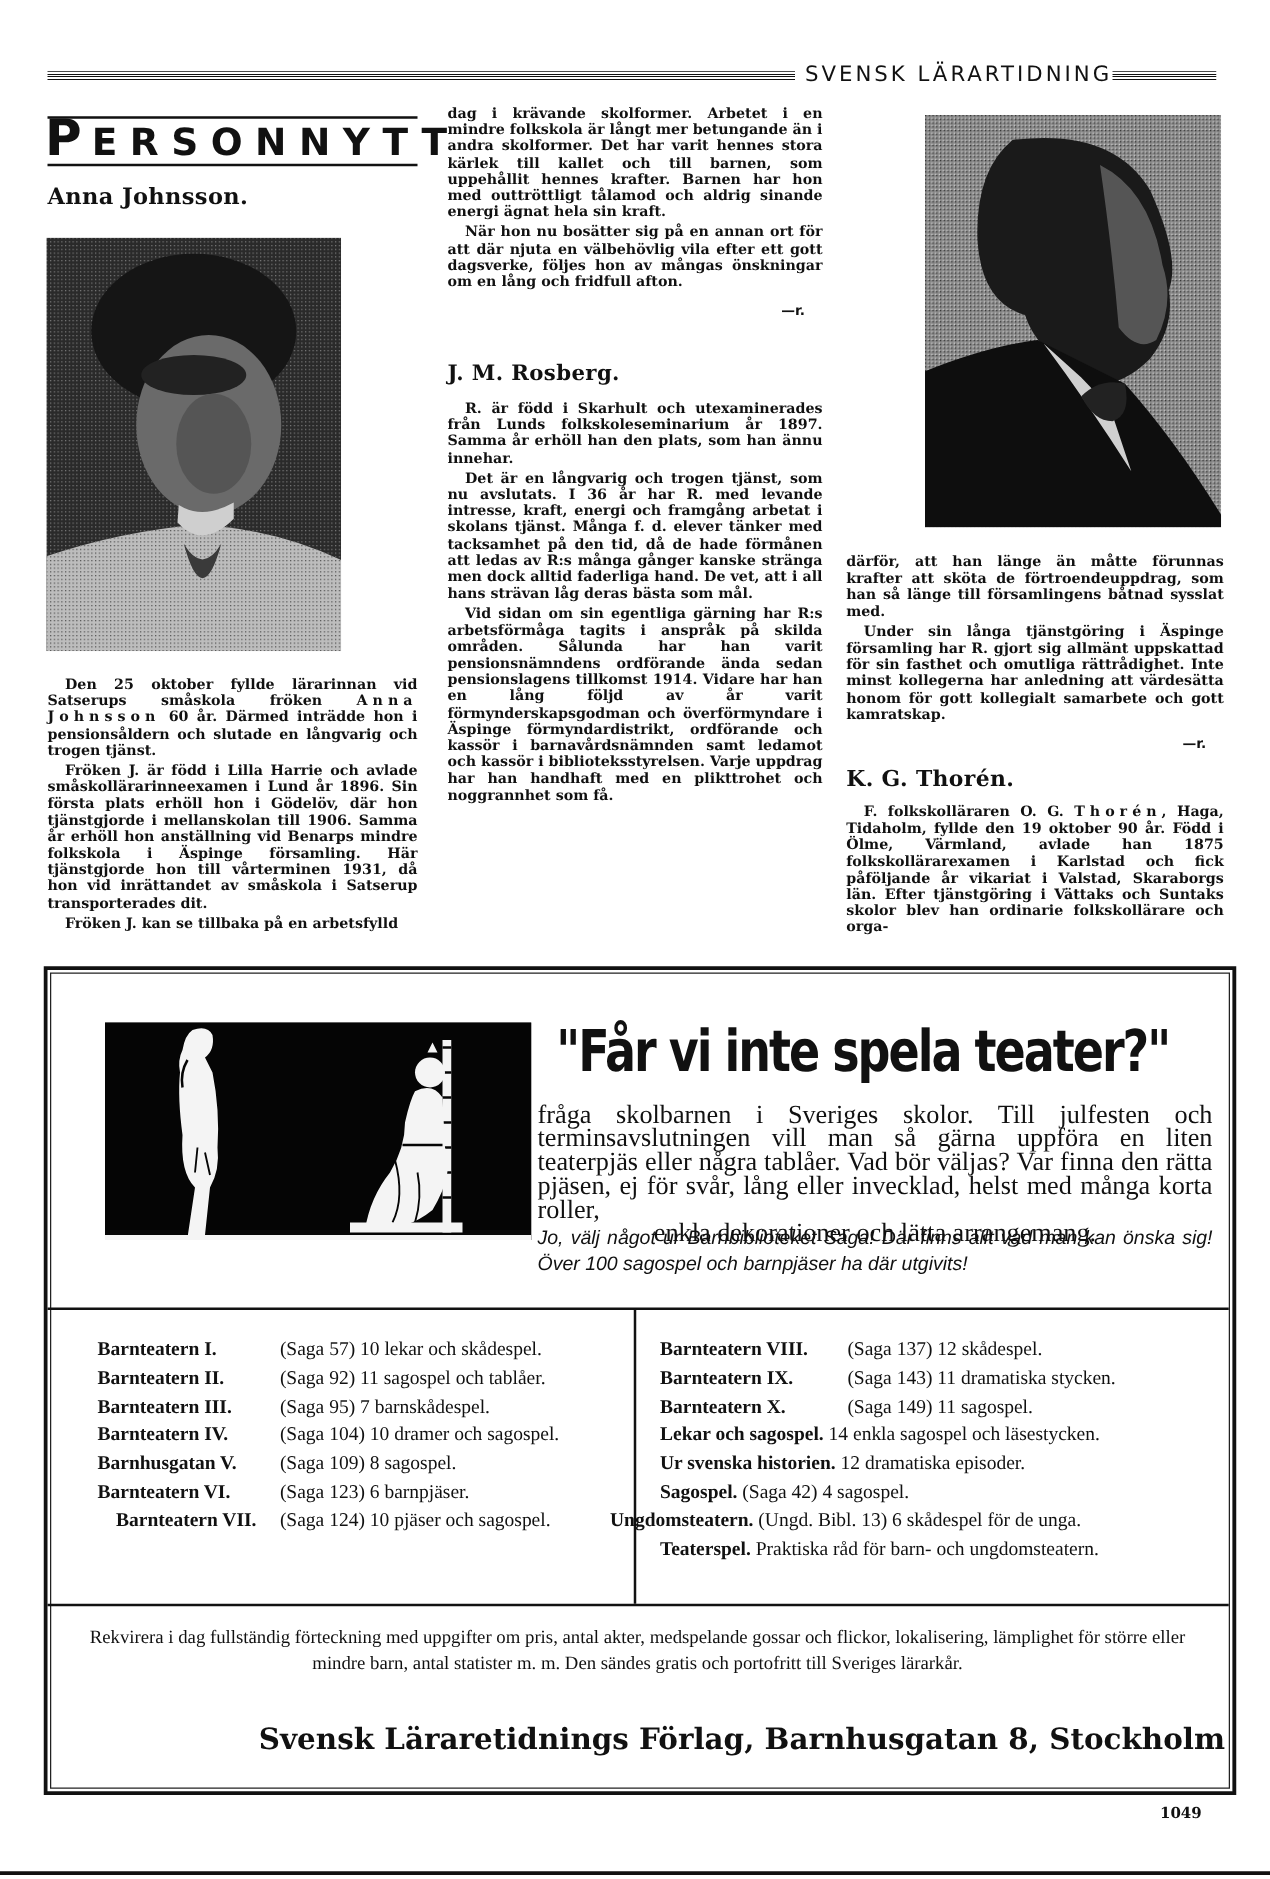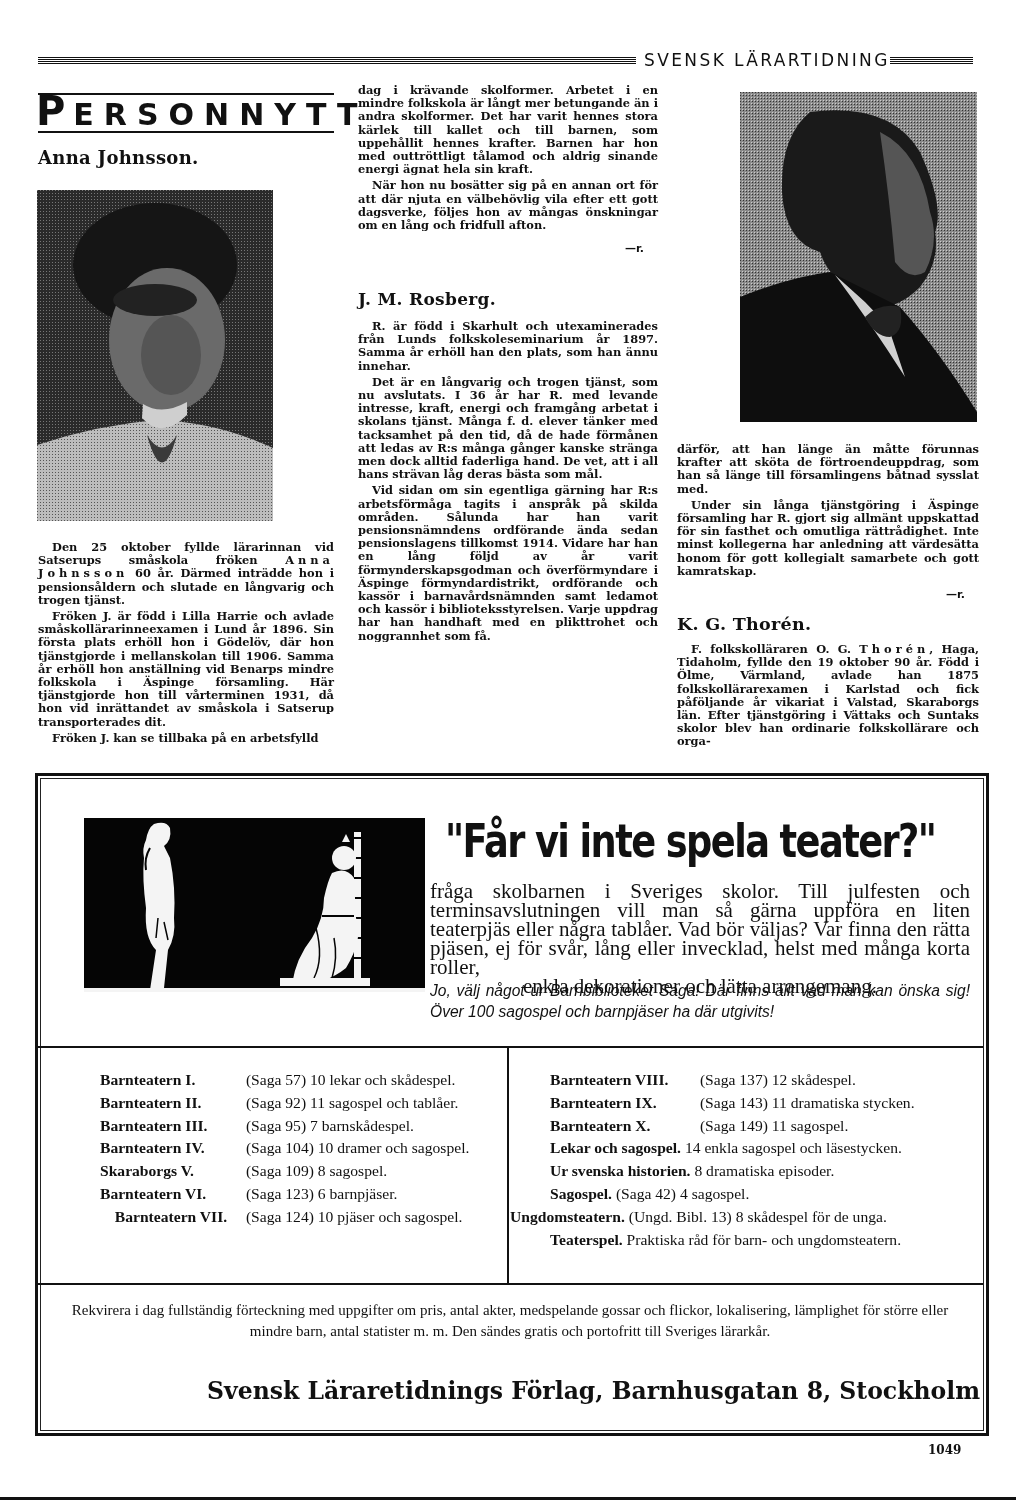--- a/index.html
+++ b/index.html
@@ -41,21 +41,21 @@
     white-space:nowrap; }
   .ad-body { position:absolute; left:430px; top:882px; width:540px; font-family:"Liberation Serif", serif;
     font-size:21px; line-height:19px; text-align:justify; }
   .ad-body .center { text-align:center; display:block; }
   .ad-italic { position:absolute; left:430px; top:980px; width:540px; font-family:Liberation Sans, sans-serif;
     font-style:italic; font-size:15.6px; line-height:21px; text-align:justify; }
 
   .ad-hrule { position:absolute; left:38px; width:945px; height:2px; background:#111; }
   .ad-vrule { position:absolute; left:507px; top:1047px; width:2px; height:236px; background:#111; }
 
-  .booklist { position:absolute; font-family:"Liberation Serif", serif; font-size:15.6px; line-height:22.8px;margin-left:22px; }
+  .booklist { position:absolute; font-family:"Liberation Serif", serif; font-size:15.6px; line-height:22.8px; }
   .booklist .row { white-space:nowrap; }
   .booklist b { font-weight:bold; }
   .booklist .c1 { display:inline-block; }
   .booklist .wrap { white-space:normal; padding-left:40px; text-indent:-40px; width:440px; }
 
   .ad-footer { position:absolute; left:60px; top:1300px; width:900px; text-align:center;
     font-family:"Liberation Serif", serif; font-size:15px; line-height:21px; }
   .publisher { position:absolute; left:40px; top:1377px; width:940px; text-align:right;
     font-family:"DejaVu Serif", serif; font-weight:bold; font-size:23.5px; letter-spacing:0px; white-space:nowrap; }
 
@@ -184,32 +184,32 @@
 <div class="ad-italic">Jo, välj något ur Barnbiblioteket Saga! Där finns allt vad man kan önska sig! Över 100 sagospel och barnpjäser ha där utgivits!</div>
 
 <div class="ad-hrule" style="top:1046px;"></div>
 <div class="ad-vrule"></div>
 
 <div class="booklist" id="list-left" style="left:78px; top:1069px;">
     <div class="row"><b class="c1" style="width: 142px;">Barnteatern I.</b> <span>(Saga 57)</span> <span>10 lekar och skådespel.</span></div>
     <div class="row"><b class="c1" style="width: 142px;">Barnteatern II.</b> <span>(Saga 92)</span> <span>11 sagospel och tablåer.</span></div>
     <div class="row"><b class="c1" style="width: 142px;">Barnteatern III.</b> <span>(Saga 95)</span> <span>7 barnskådespel.</span></div>
     <div class="row"><b class="c1" style="width: 142px;">Barnteatern IV.</b> <span>(Saga 104)</span> <span>10 dramer och sagospel.</span></div>
-    <div class="row"><b class="c1" style="width: 142px;">Skaraborgs V.</b> <span>(Saga 109)</span> <span>8 sagospel.</span></div>
+    <div class="row"><b class="c1" style="width: 142px;">Barnhusgatan V.</b> <span>(Saga 109)</span> <span>8 sagospel.</span></div>
     <div class="row"><b class="c1" style="width: 142px;">Barnteatern VI.</b> <span>(Saga 123)</span> <span>6 barnpjäser.</span></div>
     <div class="row"><b class="c1" style="width: 142px; text-align: center;">Barnteatern VII.</b> <span>(Saga 124)</span> <span>10 pjäser och sagospel.</span></div>
   </div>
 <div class="booklist" id="list-right" style="left:528px; top:1069px;">
     <div class="row"><b class="c1" style="width: 146px;">Barnteatern VIII.</b> <span>(Saga 137)</span> <span>12 skådespel.</span></div>
     <div class="row"><b class="c1" style="width: 146px;">Barnteatern IX.</b> <span>(Saga 143)</span> <span>11 dramatiska stycken.</span></div>
     <div class="row"><b class="c1" style="width: 146px;">Barnteatern X.</b> <span>(Saga 149)</span> <span>11 sagospel.</span></div>
     <div class="row"><b class="c1">Lekar och sagospel.</b> <span>14 enkla sagospel och läsestycken.</span></div>
-    <div class="row"><b class="c1">Ur svenska historien.</b> <span>8 dramatiska episoder.</span></div>
+    <div class="row"><b class="c1">Ur svenska historien.</b> <span>12 dramatiska episoder.</span></div>
     <div class="row"><b class="c1">Sagospel.</b> <span>(Saga 42)</span> <span>4 sagospel.</span></div>
-    <div class="row wrap"><b class="c1">Ungdomsteatern.</b> <span>(Ungd. Bibl. 13)</span> <span>8 skådespel för de unga.</span></div>
+    <div class="row wrap"><b class="c1">Ungdomsteatern.</b> <span>(Ungd. Bibl. 13)</span> <span>6 skådespel för de unga.</span></div>
     <div class="row"><b class="c1">Teaterspel.</b> <span>Praktiska råd för barn- och ungdomsteatern.</span></div>
   </div>
 
 <div class="ad-hrule" style="top:1283px;"></div>
 
 <div class="ad-footer">Rekvirera i dag fullständig förteckning med uppgifter om pris, antal akter, medspelande gossar och flickor, lokalisering, lämplighet för större eller mindre barn, antal statister m. m. Den sändes gratis och portofritt till Sveriges lärarkår.</div>
 <div class="publisher">Svensk Läraretidnings Förlag, Barnhusgatan 8, Stockholm</div>
 
 <div class="page-num">1049</div>
 <div class="bottom-rule"></div>

